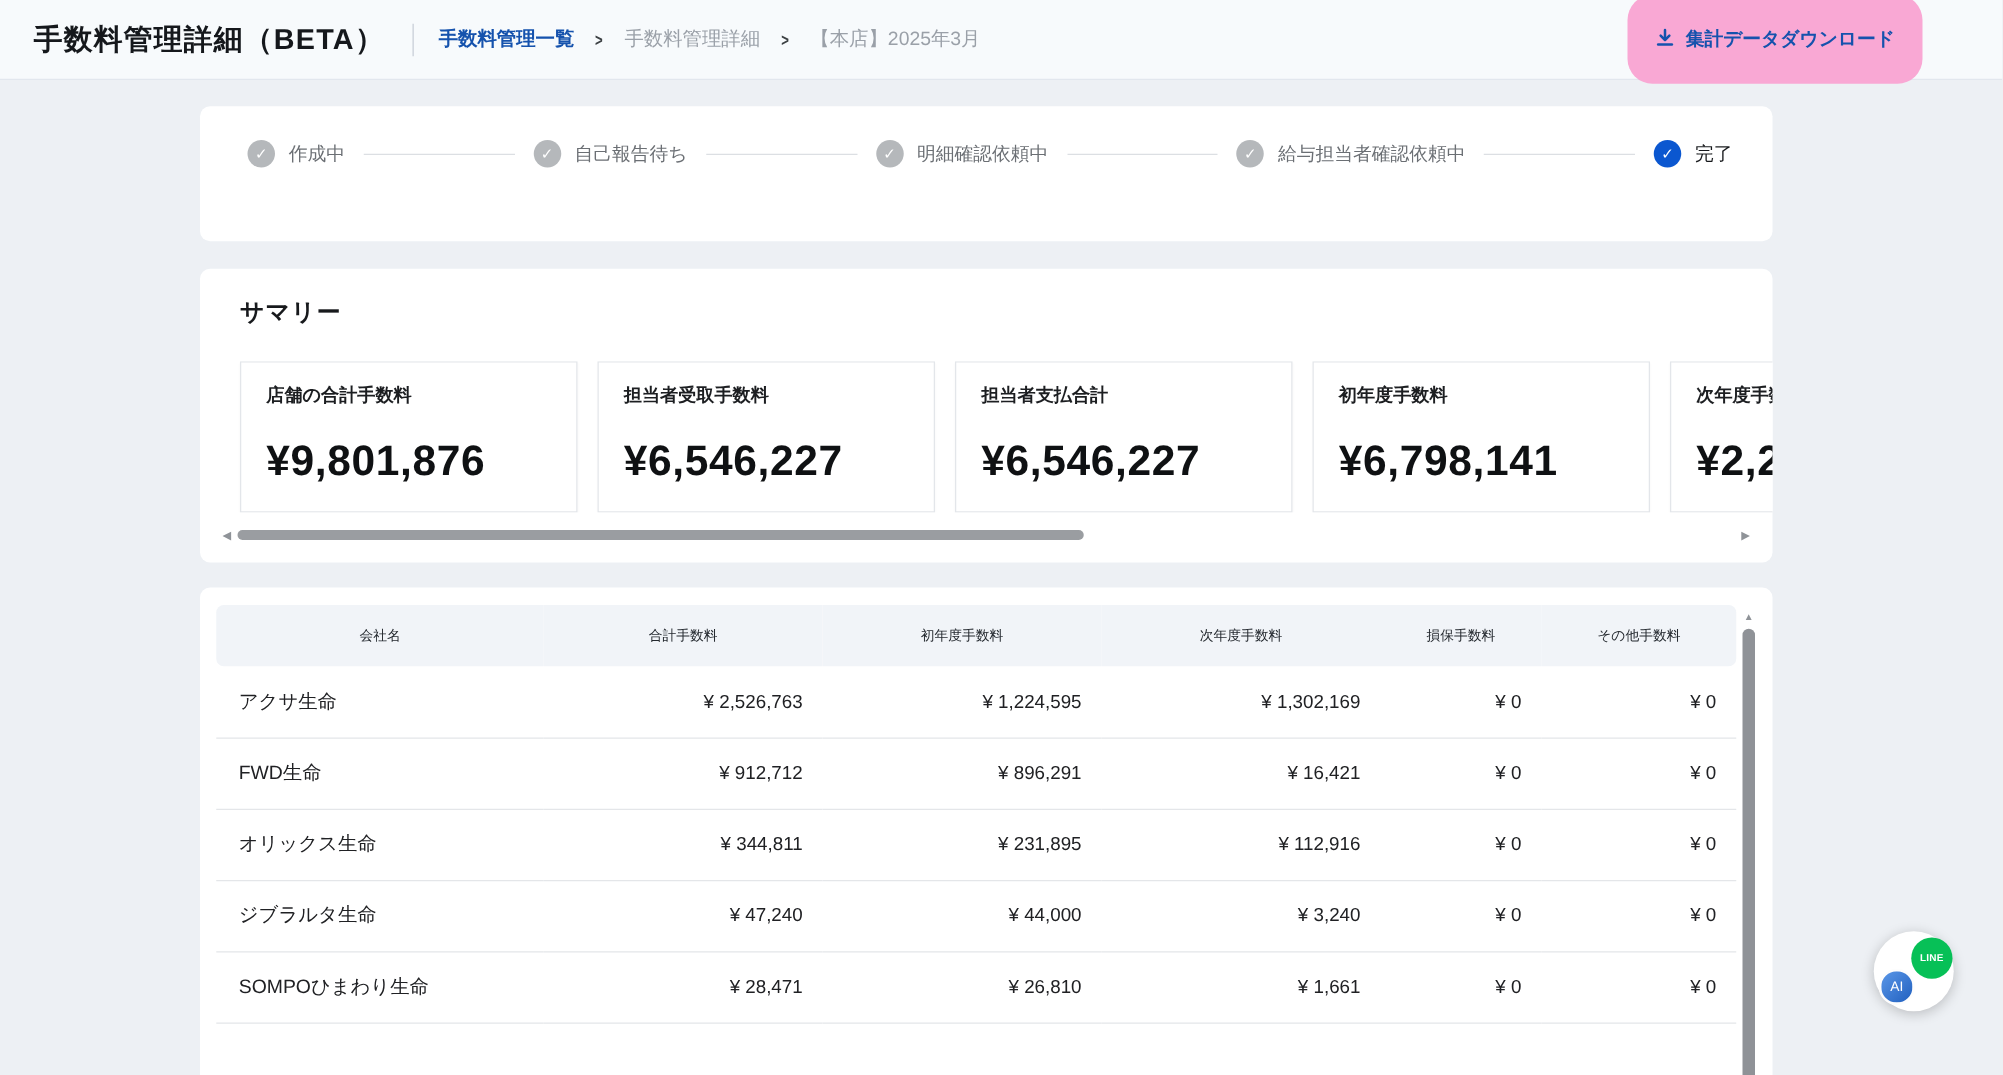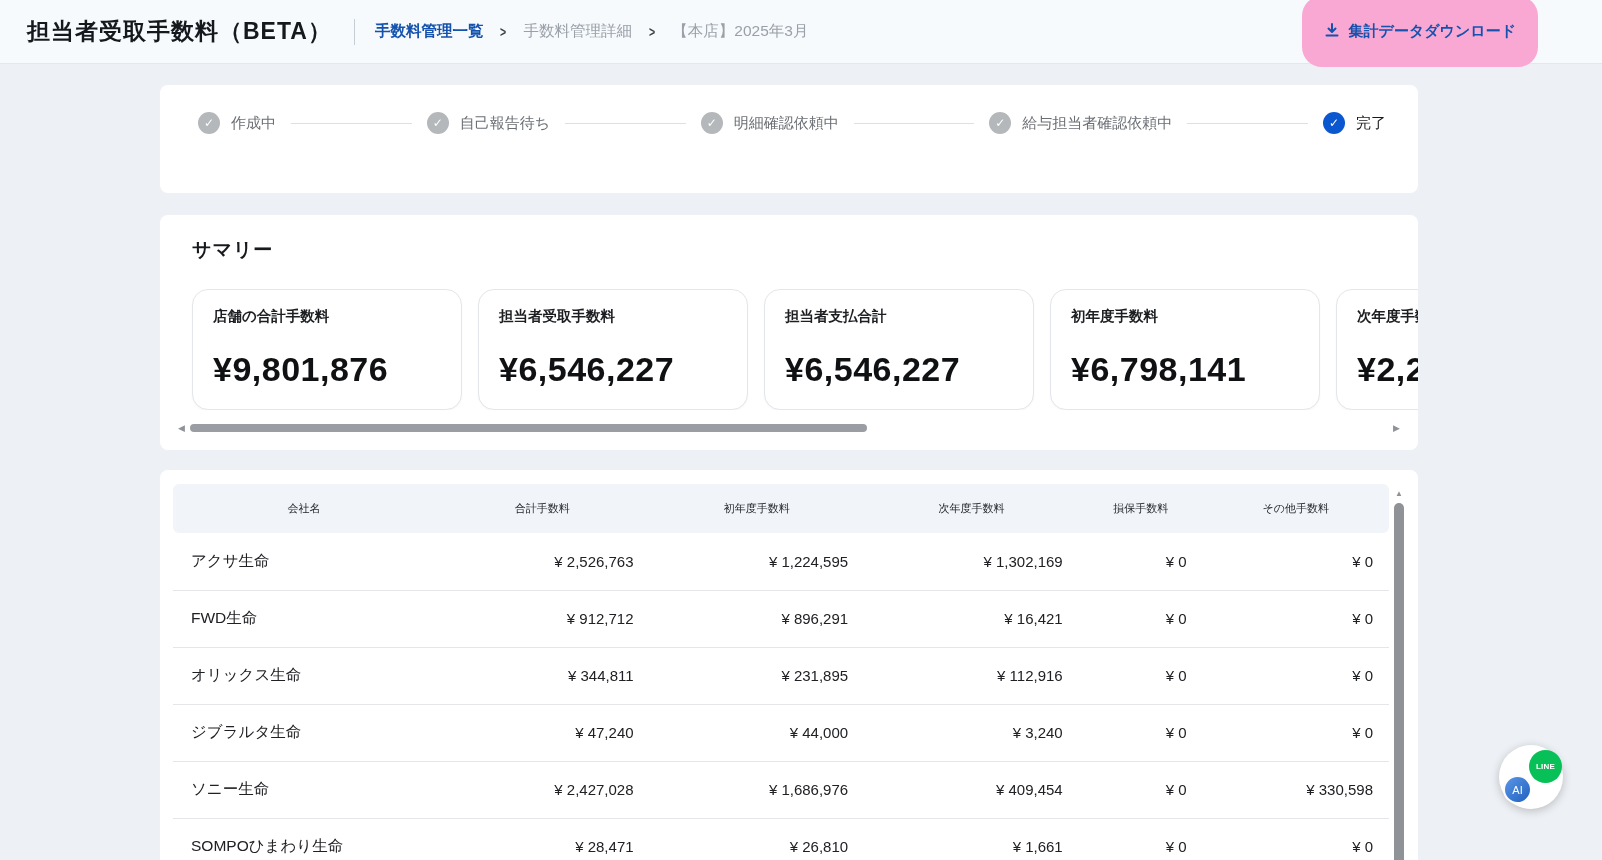--- a/index.html
+++ b/index.html
@@ -45,21 +45,21 @@
   .step-label { font-size:15px; color:#6b6f74; white-space:nowrap; }
   .step.active .step-label { color:#17191c; }
   .connector { flex:1; height:1px; background:#dcdfe3; margin:0 15px; }
 
   
   .summary-panel { margin-top:22px; padding:22px 0 16px 0; }
   .summary-title { font-size:19px; font-weight:bold; color:#17191c; margin-left:32px; letter-spacing:1px; }
   .cards { display:flex; gap:16px; margin-top:26px; padding-left:32px; overflow:hidden; }
   .card {
     width:270px; min-width:270px; flex-shrink:0; background:#fff;
-    border:1px solid #e3e6ea; border-radius:16px; padding:17px 20px 20px;
+    border:1px solid #e3e6ea; border-radius:0; padding:17px 20px 20px;
     box-shadow:0 1px 2px rgba(16,24,40,.04); overflow:hidden;
   }
   .card-label { font-size:14.5px; font-weight:bold; color:#1c1e21; white-space:nowrap; }
   .card-value { font-size:34px; font-weight:bold; color:#0f1113; margin-top:24px; white-space:nowrap; letter-spacing:.5px; }
   .h-scrollbar { display:flex; align-items:center; margin:12px 18px 0 18px; height:12px; }
   .h-arrow { font-size:9px; color:#8f9398; line-height:1; cursor:pointer; }
   .h-track { flex:1; height:8px; margin:0 5px; position:relative; }
   .h-thumb { position:absolute; left:0; top:0; height:8px; width:56.5%; background:#9a9da1; border-radius:4px; cursor:pointer; }
 
   
@@ -94,21 +94,21 @@
     background:linear-gradient(135deg,#5a97e8,#2160bf); color:#fff; border:2px solid #fdfdfd;
     display:flex; align-items:center; justify-content:center; font-size:11px; font-weight:normal;
   }
 </style>
 </head>
 <body>
 
 <div id="app">
 
   <div class="topbar">
-    <div class="page-title">担当者受取手数料（BETA）</div>
+    <div class="page-title">手数料管理詳細（BETA）</div>
     <div class="v-divider"></div>
     <div class="breadcrumb">
       <a class="crumb-link">手数料管理一覧</a>
       <span class="crumb-sep">&gt;</span>
       <span class="crumb-muted">手数料管理詳細</span>
       <span class="crumb-sep">&gt;</span>
       <span class="crumb-muted">【本店】2025年3月</span>
     </div>
     <button class="download-btn">
       <span>
@@ -224,28 +224,20 @@
           </tr>
           <tr>
             <td class="company">ジブラルタ生命</td>
             <td class="num">¥ 47,240</td>
             <td class="num">¥ 44,000</td>
             <td class="num">¥ 3,240</td>
             <td class="num">¥ 0</td>
             <td class="num">¥ 0</td>
           </tr>
           <tr>
-            <td class="company">ソニー生命</td>
-            <td class="num">¥ 2,427,028</td>
-            <td class="num">¥ 1,686,976</td>
-            <td class="num">¥ 409,454</td>
-            <td class="num">¥ 0</td>
-            <td class="num">¥ 330,598</td>
-          </tr>
-          <tr>
             <td class="company">SOMPOひまわり生命</td>
             <td class="num">¥ 28,471</td>
             <td class="num">¥ 26,810</td>
             <td class="num">¥ 1,661</td>
             <td class="num">¥ 0</td>
             <td class="num">¥ 0</td>
           </tr>
         </tbody>
       </table>
     </div>

